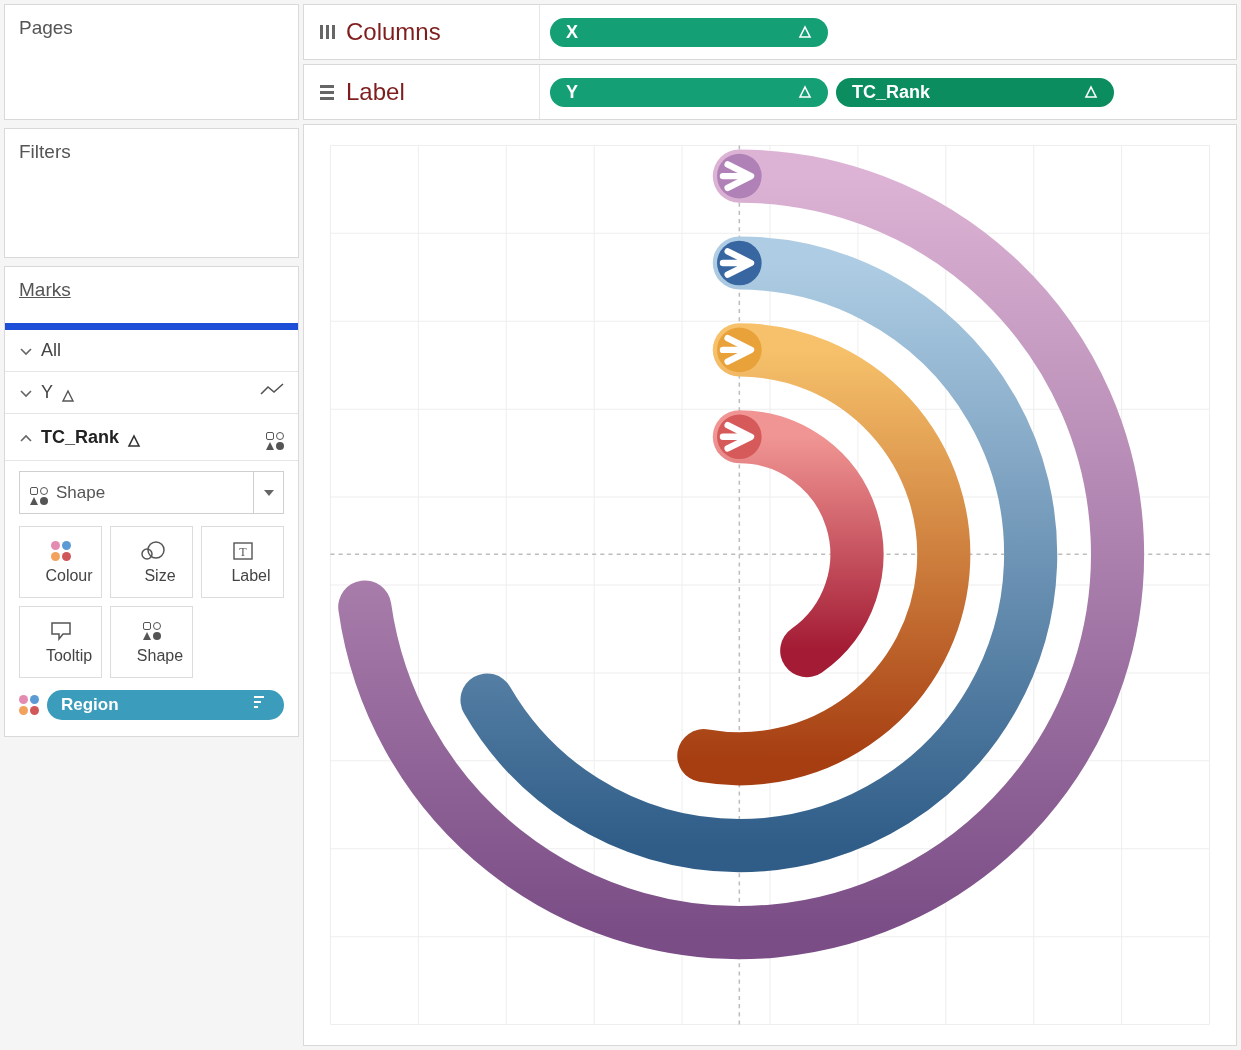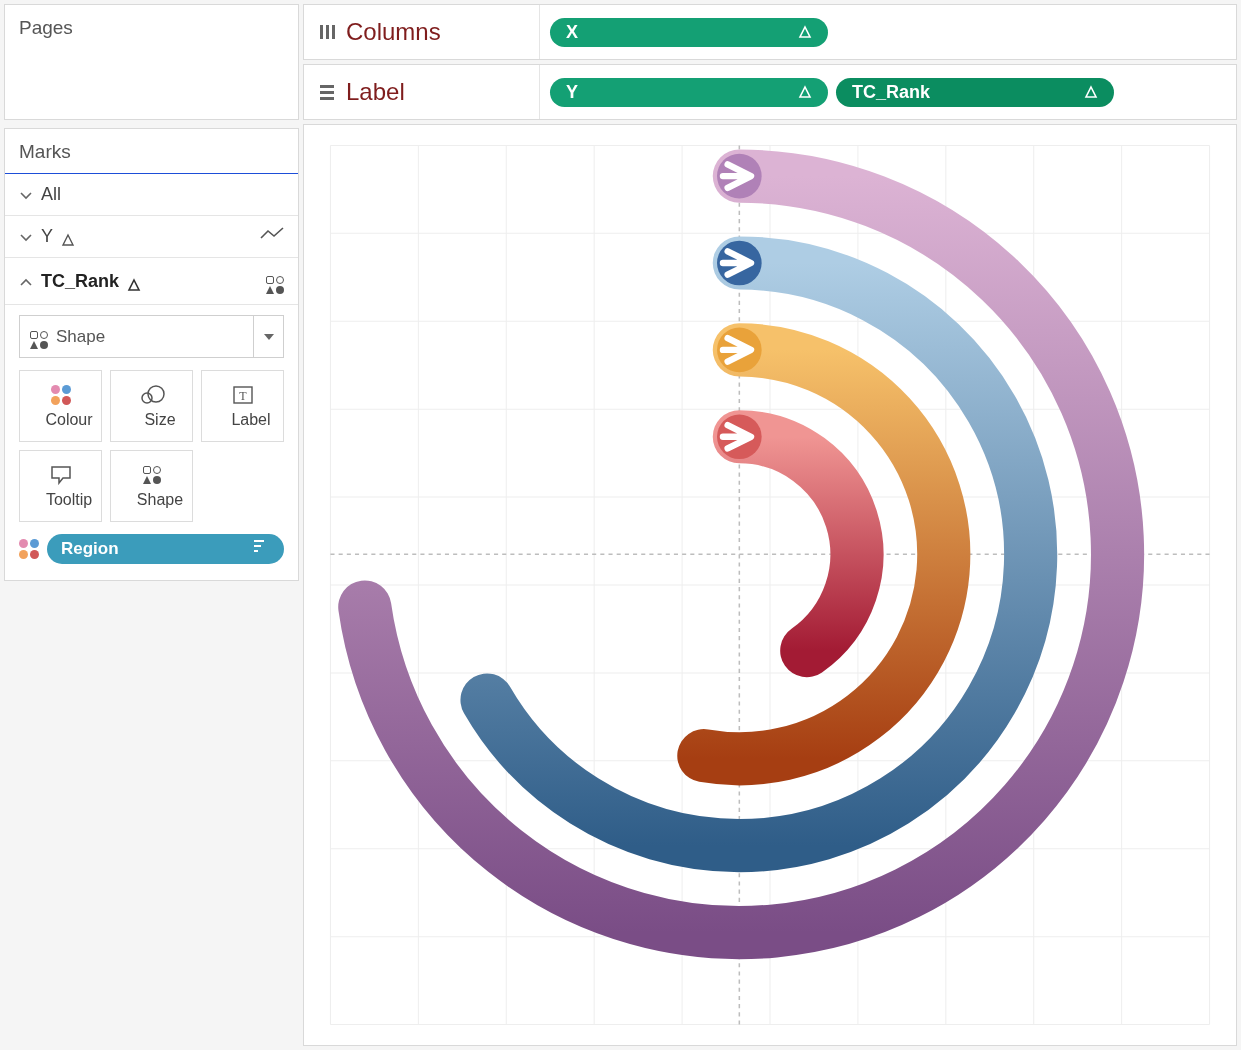--- a/index.html
+++ b/index.html
@@ -32,22 +32,23 @@
   }
   .panel-title {
     font-size: 19px;
     color: #555;
     padding: 12px 14px 10px 14px;
   }
   .pages-panel { height: 116px; }
   .filters-panel { height: 130px; }
   .marks-panel { flex: 0 0 auto; }
   .marks-header {
-    border-bottom: 1px solid #1d4ed8;
-    padding-bottom: 10px;
+    border-bottom: 7px solid #1d4ed8;
+    padding-bottom: 22px;
+    text-decoration: underline;
   }
   .marks-rows { padding: 0; }
   .marks-row {
     display: flex;
     align-items: center;
     justify-content: space-between;
     padding: 10px 14px;
     border-bottom: 1px solid #e5e5e5;
     cursor: pointer;
     font-size: 18px;
@@ -200,20 +201,23 @@
 </style>
 </head>
 <body>
 
 <div class="left-col">
 
   <div class="panel pages-panel">
     <div class="panel-title">Pages</div>
   </div>
 
+  <div class="panel filters-panel">
+    <div class="panel-title">Filters</div>
+  </div>
 
   <div class="panel marks-panel">
     <div class="panel-title marks-header">Marks</div>
 
     <div class="marks-rows">
 
       <div class="marks-row">
         <div class="left">
           <span class="chev">
             <svg width="12" height="12" viewBox="0 0 12 12">

